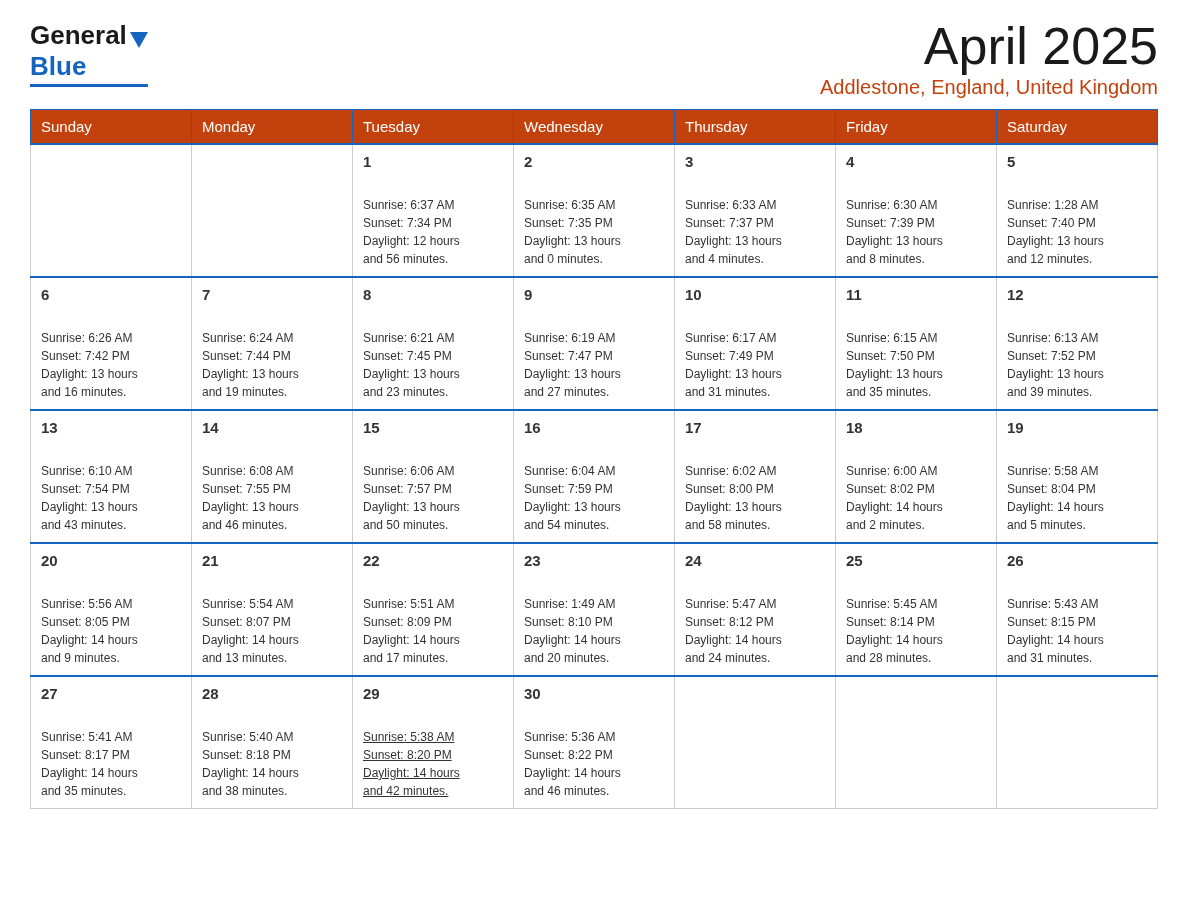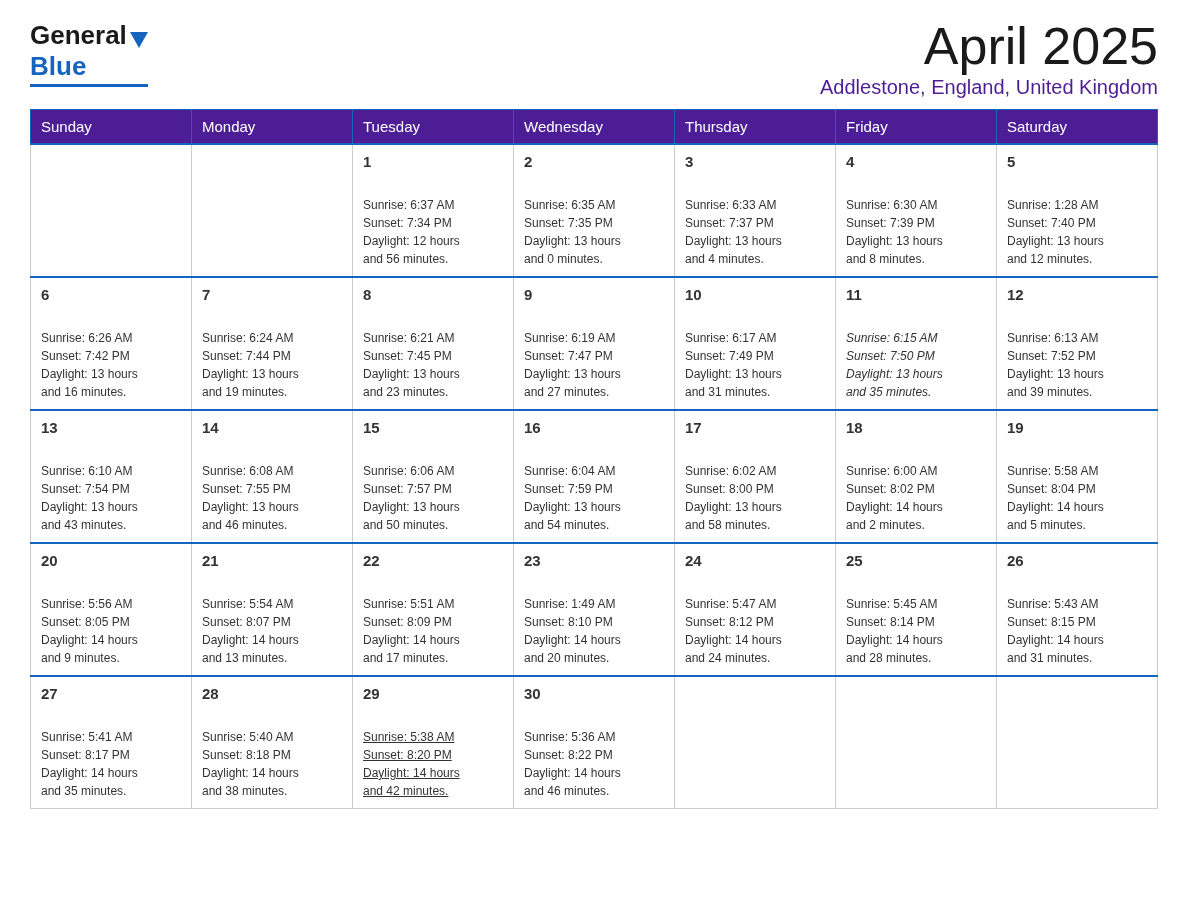--- a/index.html
+++ b/index.html
@@ -25,31 +25,31 @@
       text-align: right;
     }
     .month-title {
       font-size: 52px;
       font-weight: normal;
       color: #1a1a1a;
       line-height: 1;
     }
     .location {
       font-size: 20px;
-      color: #4c1d95;
+      color: #c2410c;
       margin-top: 4px;
       text-align: right;
     }
     .calendar {
       width: 100%;
       border-collapse: collapse;
       margin-top: 10px;
     }
     .calendar th {
-      background: #4c1d95;
+      background: #c2410c;
       color: #fff;
       padding: 8px 10px;
       text-align: left;
       font-size: 15px;
       font-weight: normal;
       border: 1px solid #1565c0;
     }
     .calendar td {
       vertical-align: top;
       padding: 8px 10px;
@@ -180,21 +180,21 @@
         </td>
         <td>
           <span class="day-num">10</span>
           <div class="day-info" style="white-space: pre-line;">Sunrise: 6:17 AM
 Sunset: 7:49 PM
 Daylight: 13 hours
 and 31 minutes.</div>
         </td>
         <td>
           <span class="day-num">11</span>
-          <div class="day-info" style="white-space: pre-line; font-style: italic;">Sunrise: 6:15 AM
+          <div class="day-info" style="white-space: pre-line;">Sunrise: 6:15 AM
 Sunset: 7:50 PM
 Daylight: 13 hours
 and 35 minutes.</div>
         </td>
         <td>
           <span class="day-num">12</span>
           <div class="day-info" style="white-space: pre-line;">Sunrise: 6:13 AM
 Sunset: 7:52 PM
 Daylight: 13 hours
 and 39 minutes.</div>

